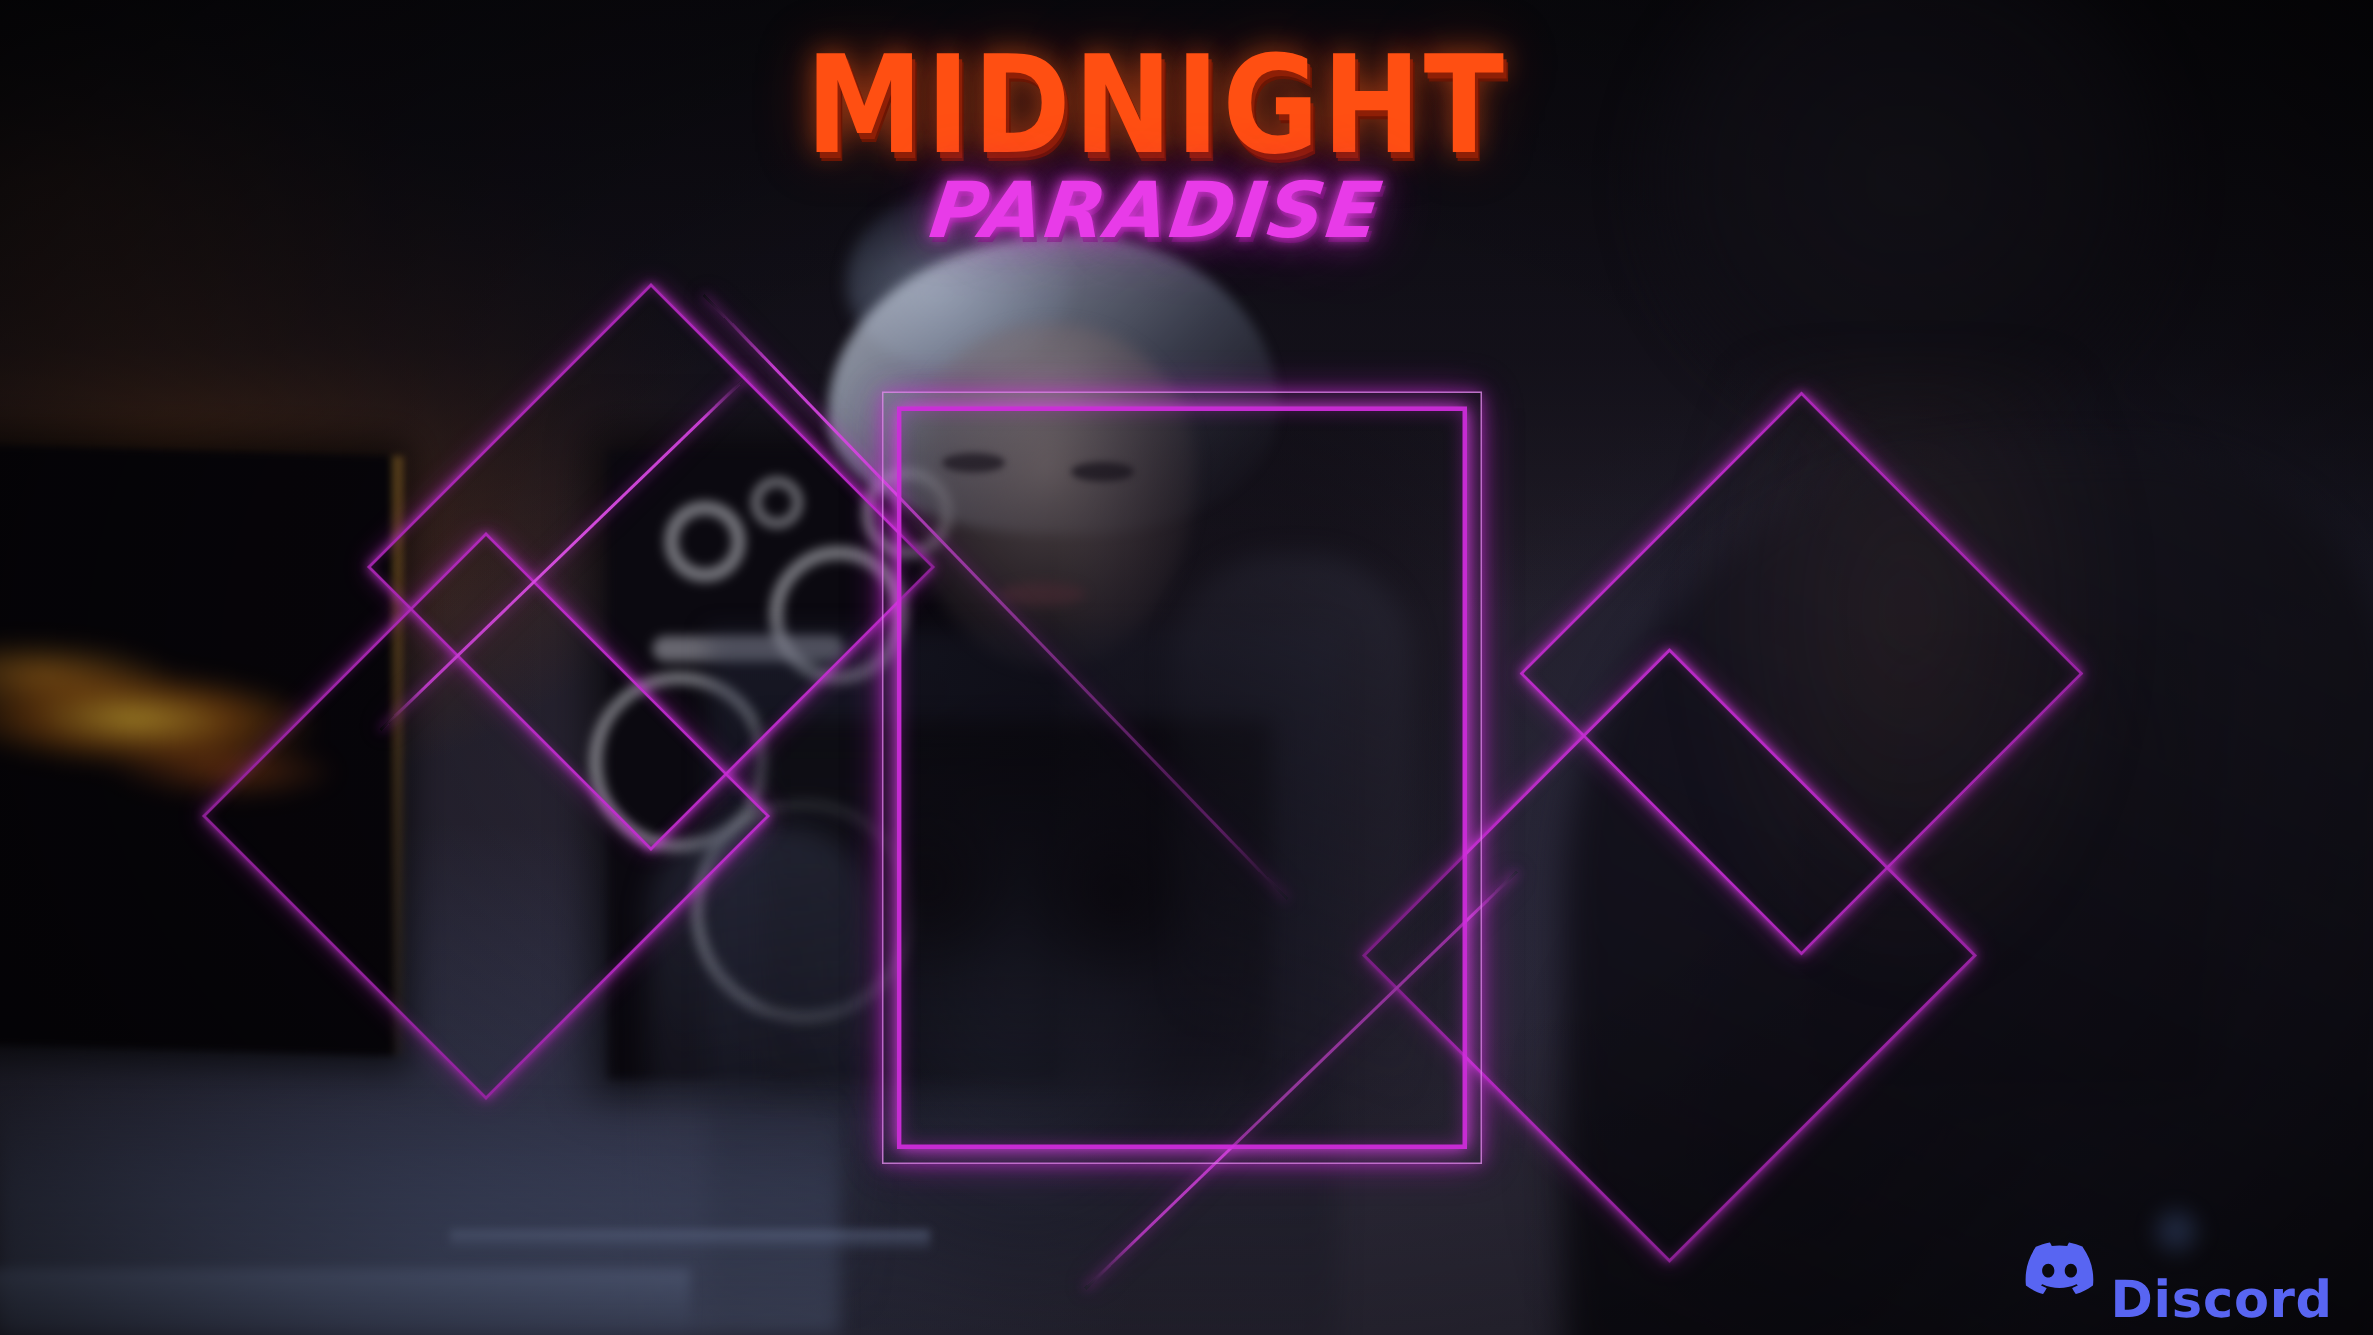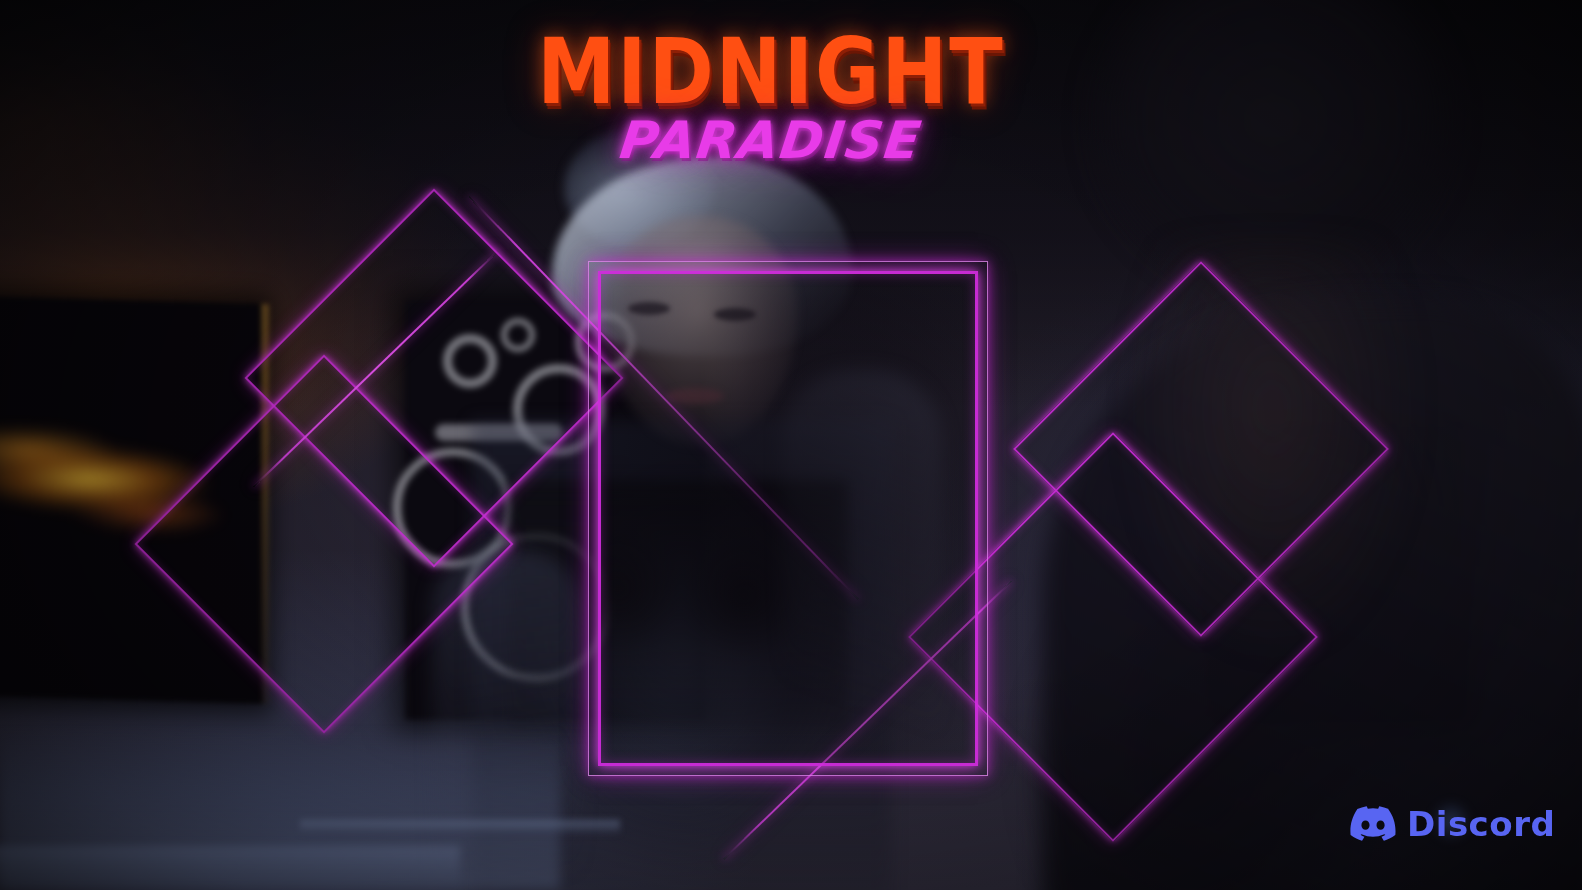--- a/index.html
+++ b/index.html
@@ -326,20 +326,21 @@
     position:absolute; left:1350px; top:806px;
     display:flex; align-items:center; gap:11px;
     cursor:pointer;
   }
   #discord-mark { width:46px; height:35px; display:block; }
   #discord-text {
     font-family:"DejaVu Sans", sans-serif;
     font-weight:700; font-size:34px; letter-spacing:.5px;
     color:#5865F2;
     line-height:1;
+    margin-top:44px;
   }
 </style>
 </head>
 <body>
 
 <div id="screen">
 
   <div class="bg-layer bg-base"></div>
   <div class="bg-layer bg-warm-left"></div>
   <div class="bg-layer bg-cool"></div>

